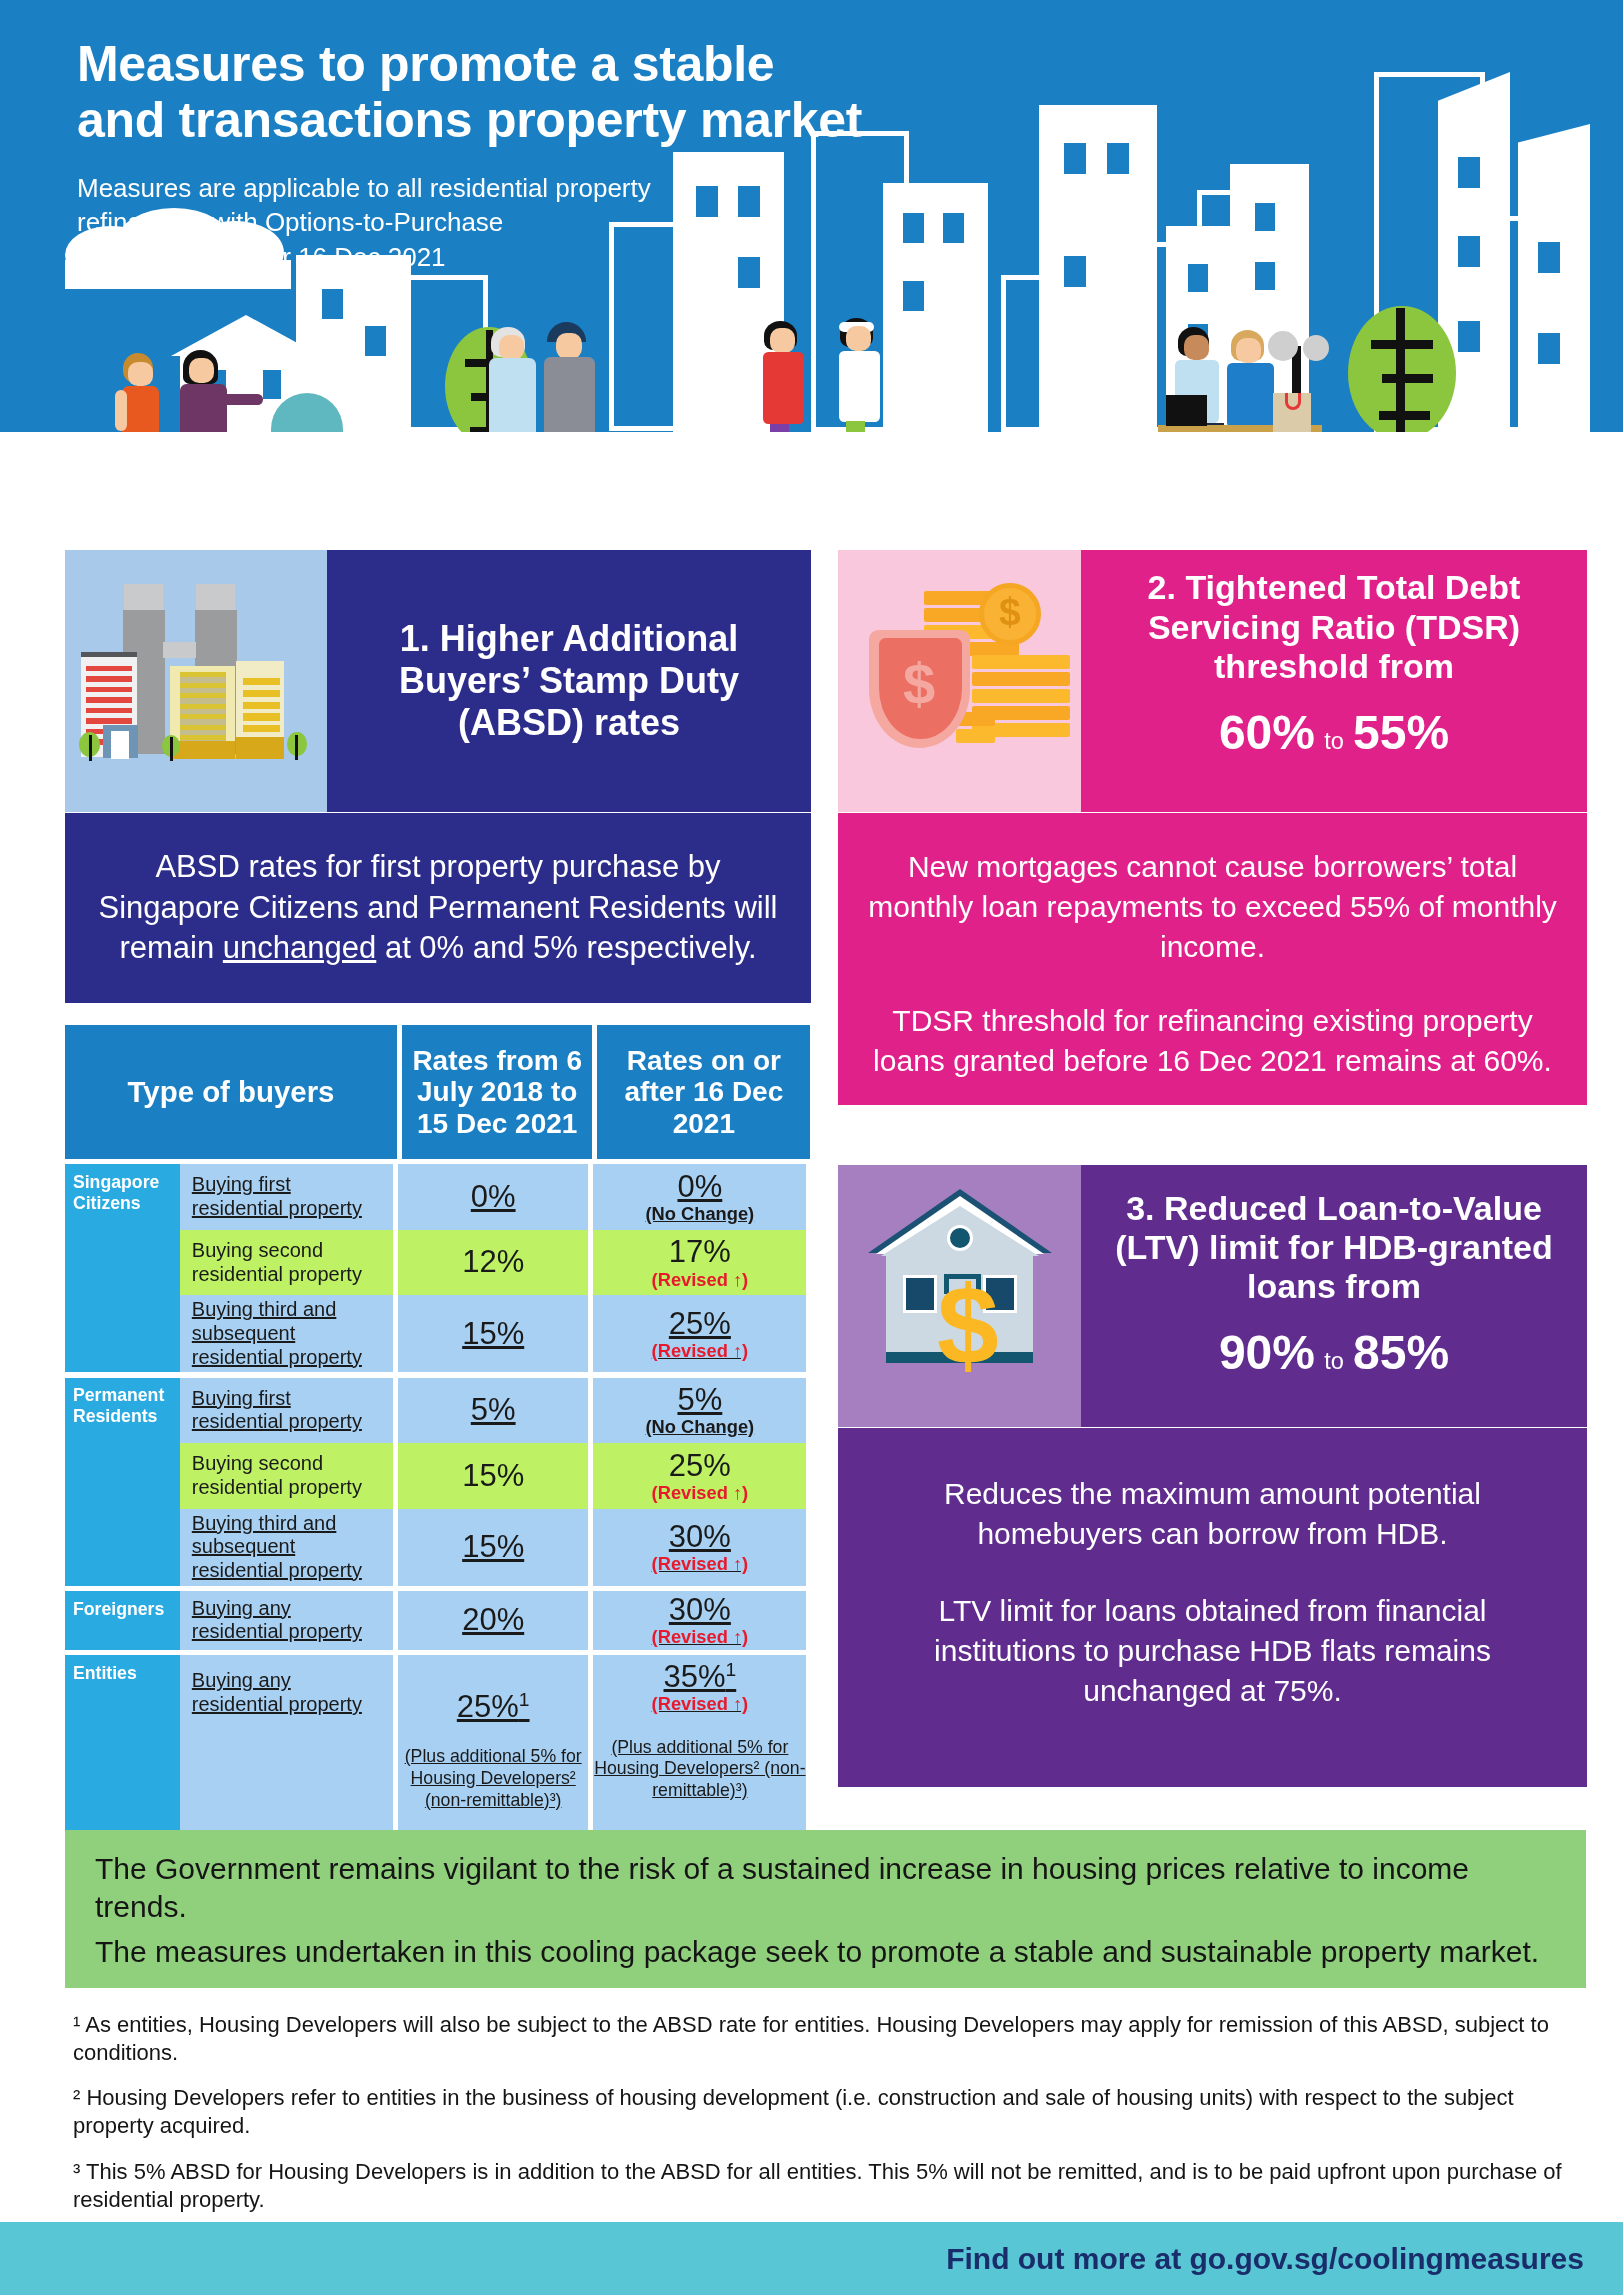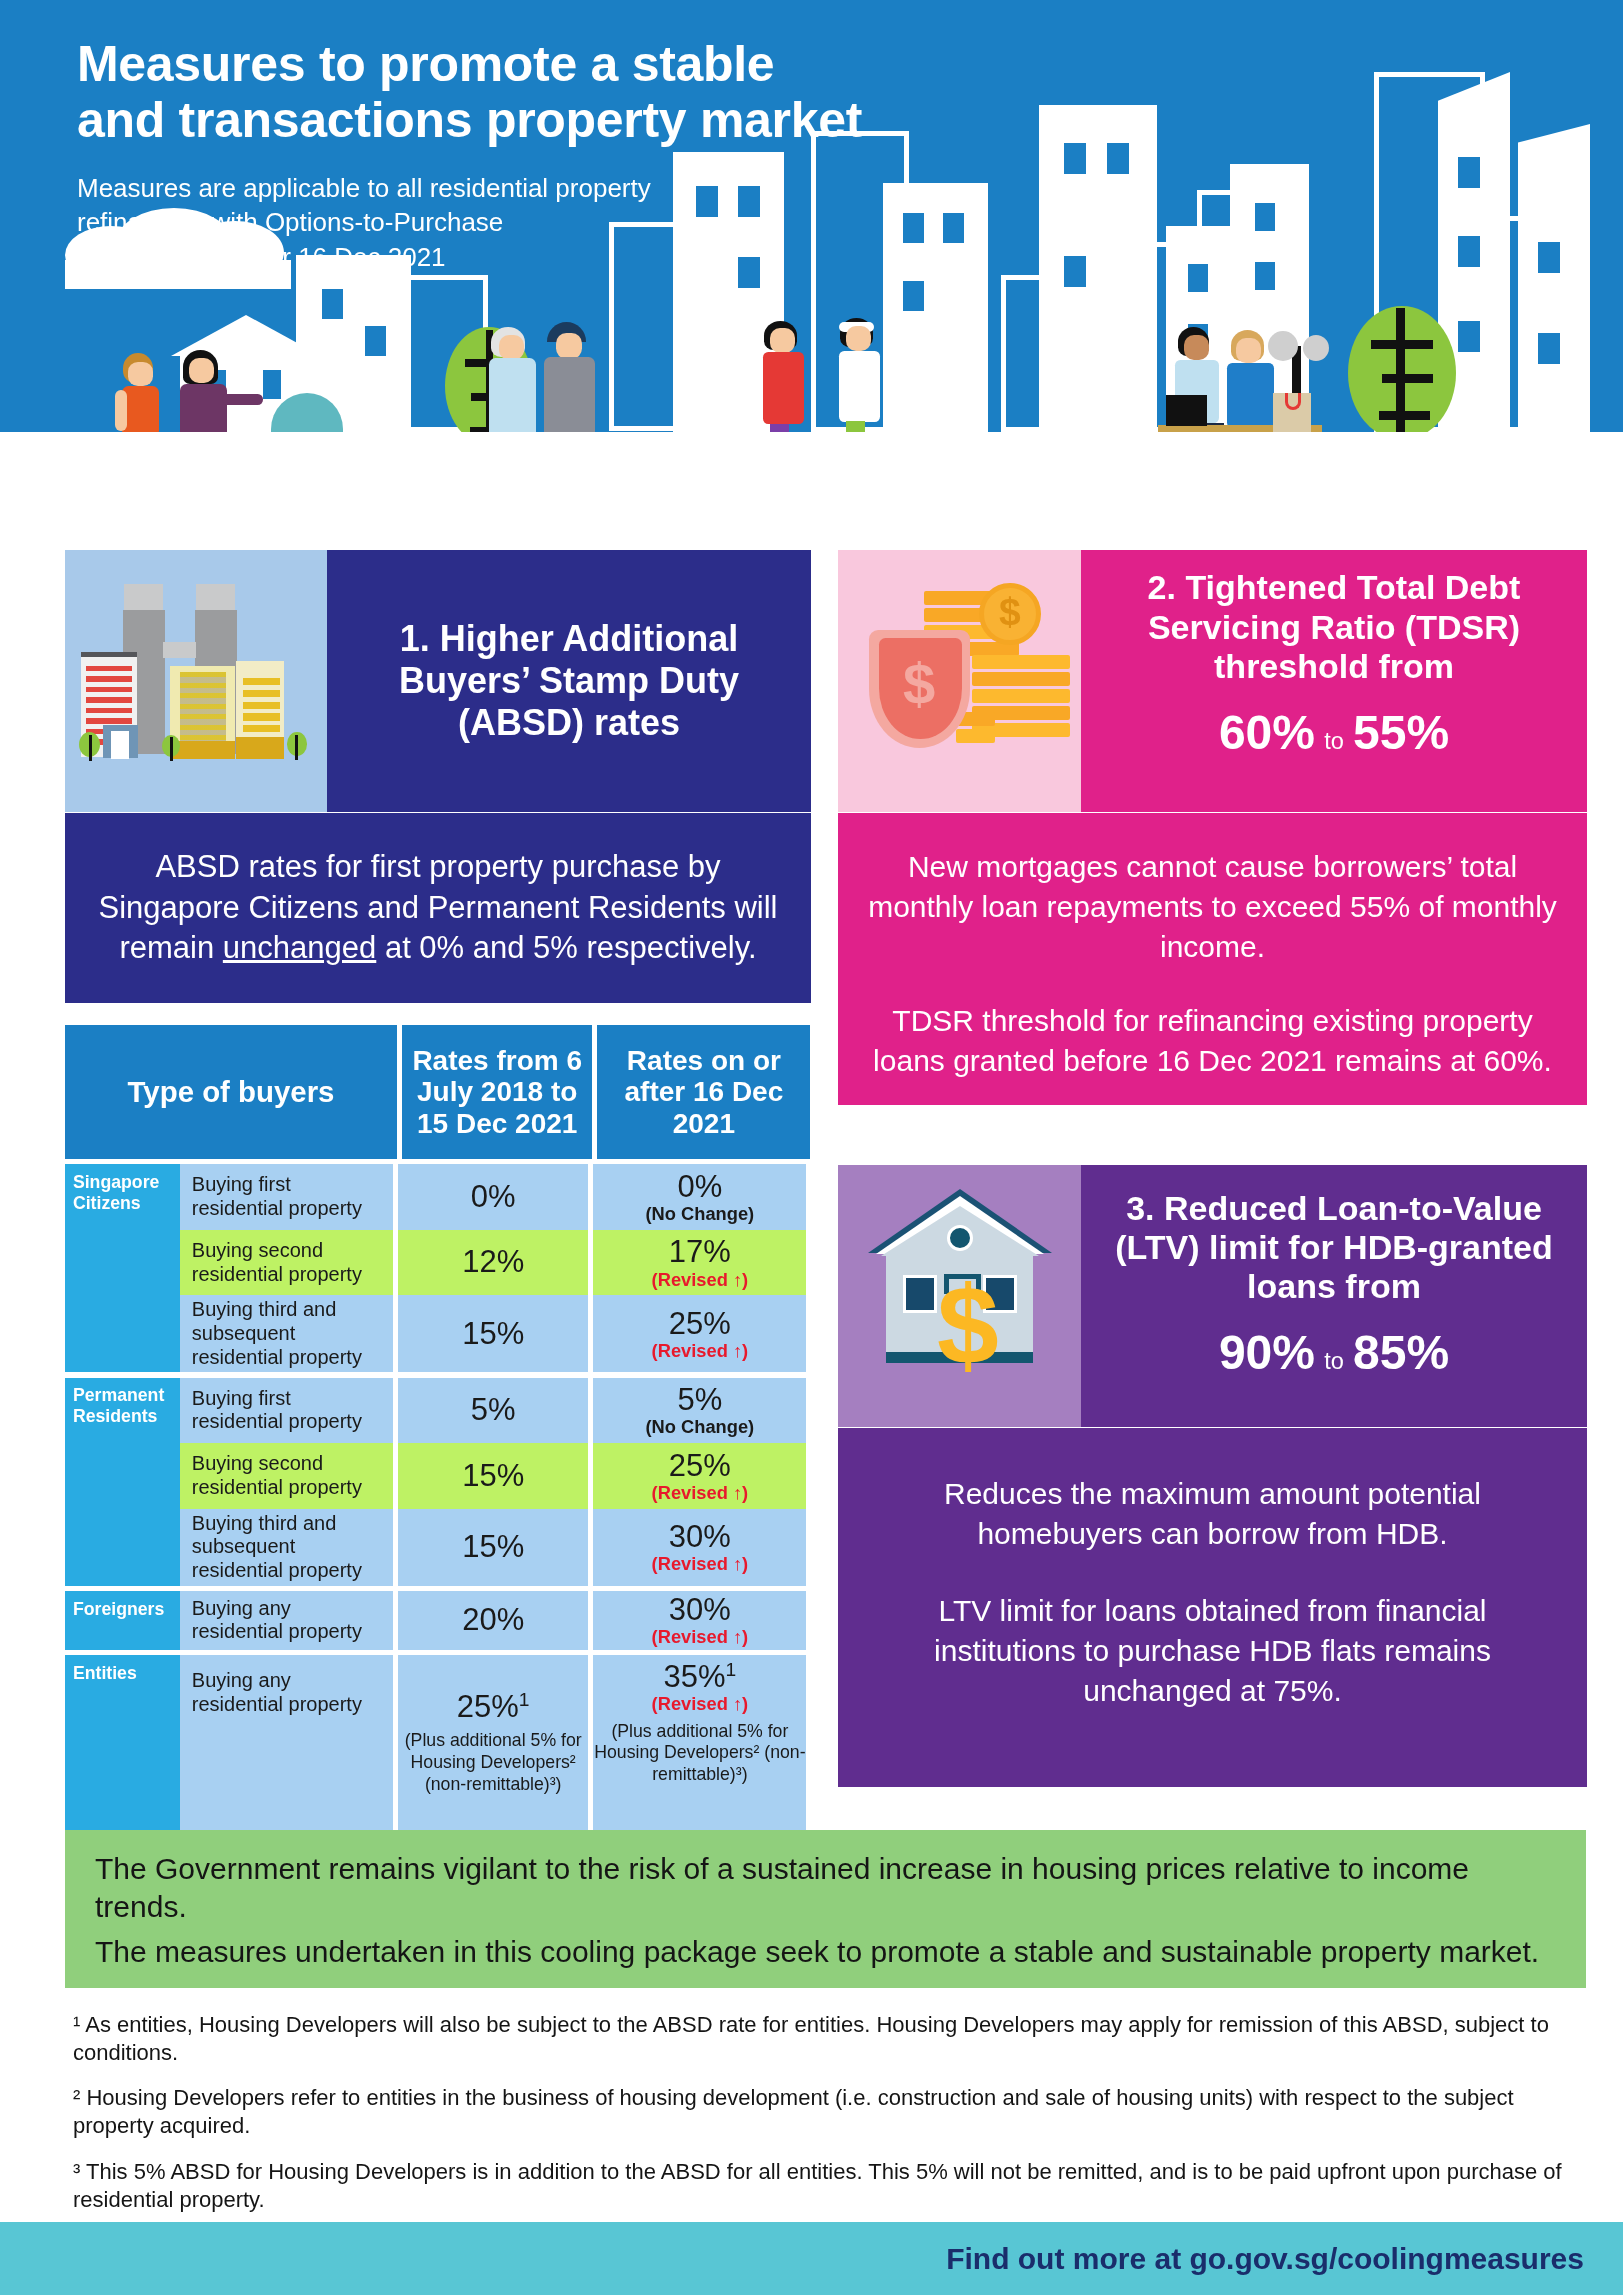--- a/index.html
+++ b/index.html
@@ -92,24 +92,24 @@
   }
   .cell-val {
     width:190px; display:flex; flex-direction:column;
     align-items:center; justify-content:center; text-align:center;
     color:#1a1a1a; line-height:1.1;
   }
   .cell-val2 { width:213px; }
   .v-big { font-size:31px; }
   .v-sub { font-size:18.3px; font-weight:bold; }
   .v-rev { font-size:18.3px; font-weight:bold; color:#e8192c; }
-  .v-note { font-size:17.7px; line-height:1.22; margin-top:6px; }
+  .v-note { font-size:17.7px; line-height:1.22; margin-top:22px; }
   .sup { font-size:0.62em; vertical-align:super; }
 
-  .shade-a { background:#a8d0f2; }
+  .shade-a { background:#a8d0f2;text-decoration:underline; }
   .shade-b { background:#bef264; }
 
   
   .right-col { position:absolute; left:838px; top:0px; width:749px; }
 
   .tdsr-head { position:relative; height:262px; }
   .tdsr-img {
     position:absolute; left:0; top:0; width:243px; height:262px;
     background:#f9c8dd; overflow:hidden;
   }

